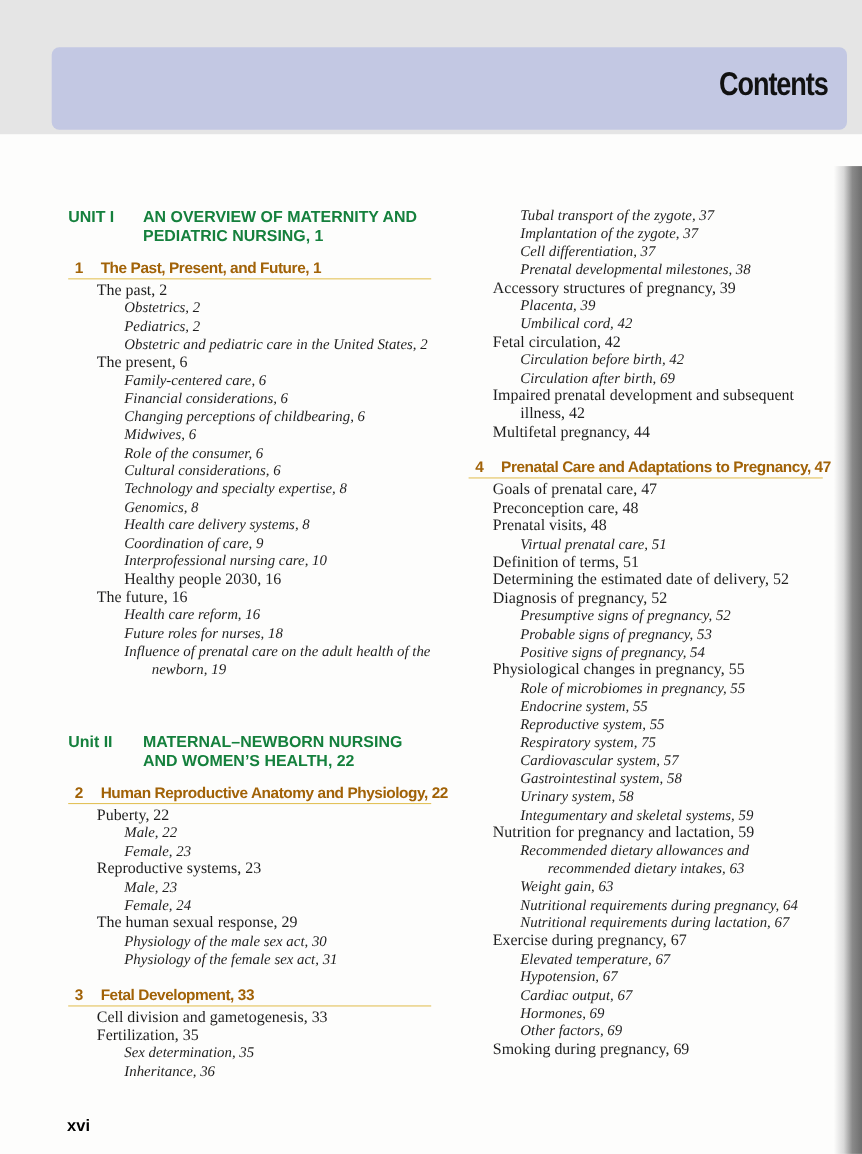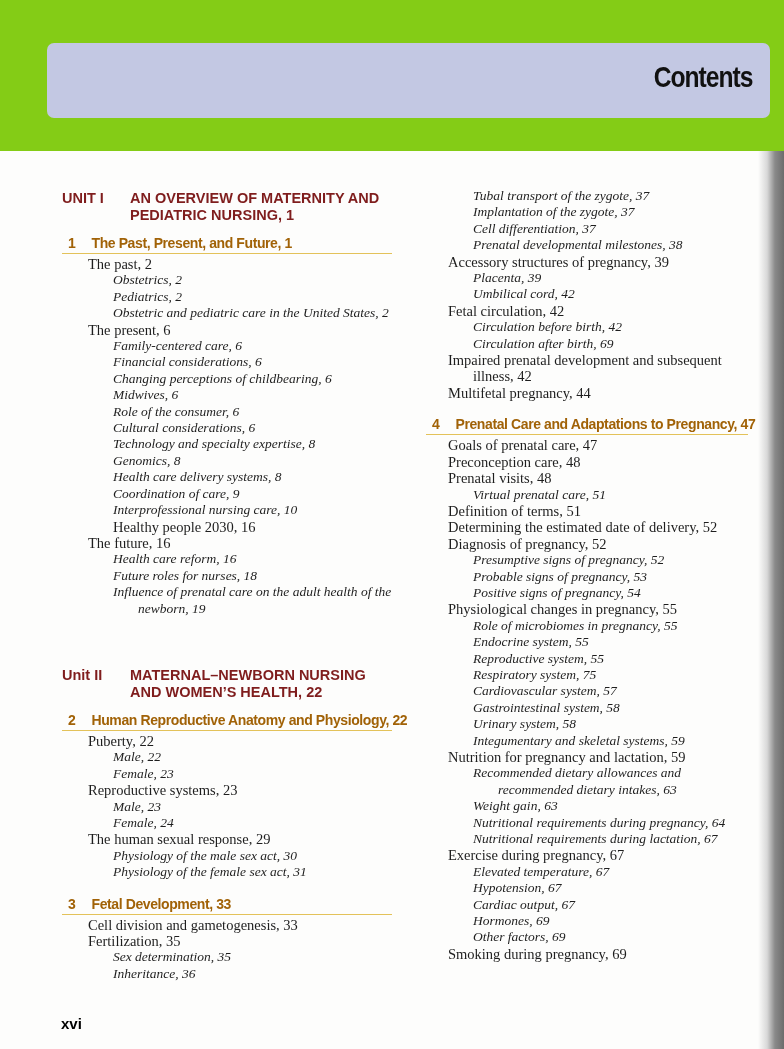--- a/index.html
+++ b/index.html
@@ -3,42 +3,42 @@
 <meta charset="utf-8">
 <style>
   html, body { margin: 0; padding: 0; }
   body {
     width: 784px; height: 1049px; overflow: hidden; position: relative;
     background: #fdfdfc;
     font-family: "Liberation Serif", serif;
     color: #1e1e1e;
   }
   .banner {
-    position: absolute; left: 0; top: 0; width: 784px; height: 151px;
-    background: #84cc16;
+    position: absolute; left: 0; top: 0; width: 784px; height: 122px;
+    background: #e5e5e5;
   }
   .banner-panel {
     position: absolute; left: 47px; top: 43px; width: 723px; height: 75px;
     background: #c3c8e3; border-radius: 7px;
   }
   .banner-title {
     position: absolute; right: 32px; top: 60px;
     font-family: "Liberation Sans", sans-serif; font-weight: bold;
     font-size: 30px; color: #111; letter-spacing: -1.2px;
     transform: scaleX(0.82); transform-origin: right center;
   }
   .spine {
     position: absolute; right: 0; top: 151px; width: 26px; height: 898px;
     background: linear-gradient(to right, rgba(255,255,255,0) 0%, #d8d8d8 35%, #8a8a8a 65%, #6c6c6c 100%);
   }
   .col { position: absolute; top: 190px; }
   .col-left { left: 62px; width: 330px; }
   .col-right { left: 448px; width: 300px; top: 188px; }
 
-  .unit { position: relative; margin-bottom: 10px; font-family: "Liberation Sans", sans-serif; font-weight: bold; color: #7f1d1d; font-size: 14.5px; line-height: 17px; }
+  .unit { position: relative; margin-bottom: 10px; font-family: "Liberation Sans", sans-serif; font-weight: bold; color: #15803d; font-size: 14.5px; line-height: 17px; }
   .unit-label { position: absolute; left: 0; top: 0; }
   .unit-title { margin-left: 68px; }
 
   .chapter {
     font-family: "Liberation Sans", sans-serif; font-weight: bold; color: #a16207;
     font-size: 14px; line-height: 18px; border-bottom: 1.5px solid #e3c25a;
     padding-bottom: 1px; margin-bottom: 2px; white-space: nowrap;
     letter-spacing: -0.4px;
   }
   .chapter .num { display: inline-block; width: 20px; padding-left: 6px; }

